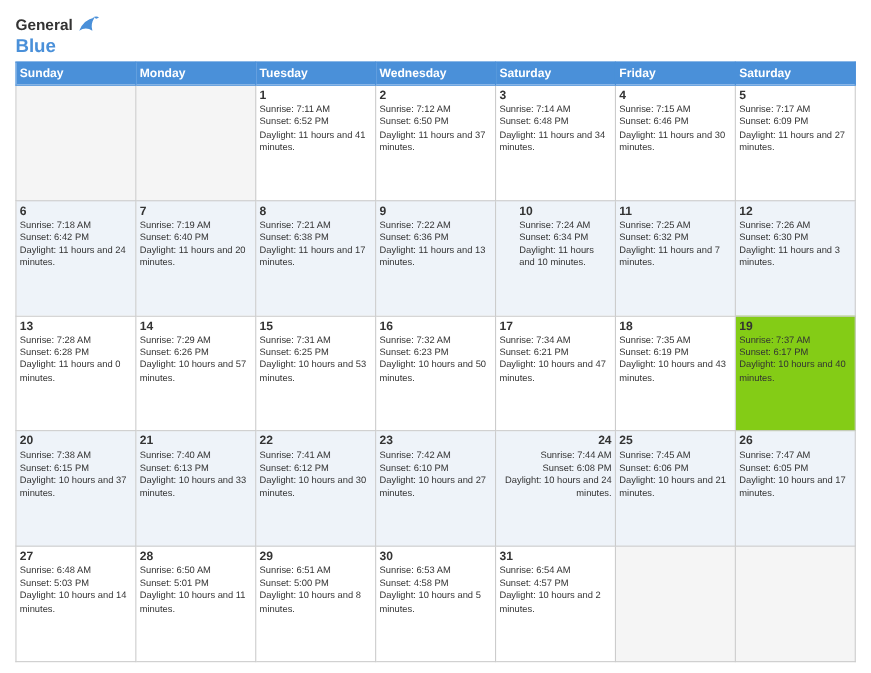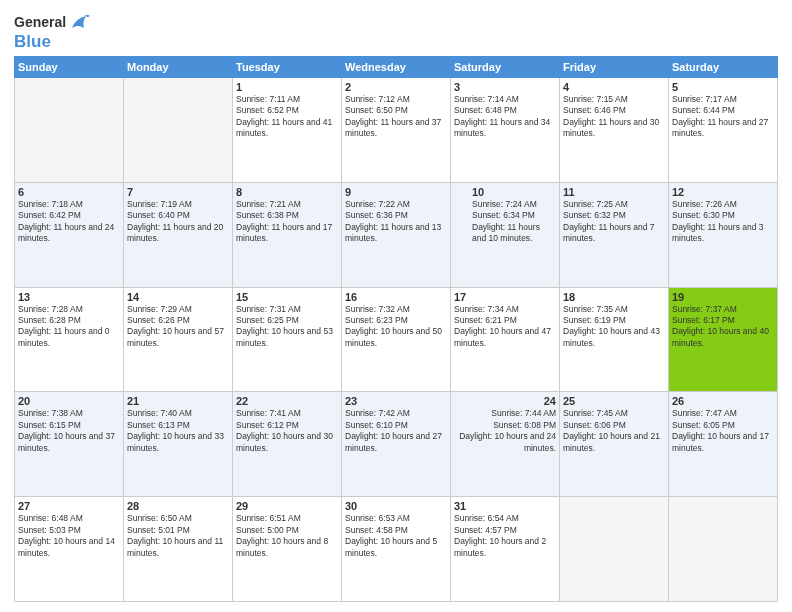--- a/index.html
+++ b/index.html
@@ -146,21 +146,21 @@
           </td>
           <td style="background: rgb(255, 255, 255);">
             <span class="day-num">4</span>
             <div class="day-info" style="white-space: pre-line;">Sunrise: 7:15 AM
 Sunset: 6:46 PM
 Daylight: 11 hours and 30 minutes.</div>
           </td>
           <td style="background: rgb(255, 255, 255);">
             <span class="day-num">5</span>
             <div class="day-info" style="white-space: pre-line;">Sunrise: 7:17 AM
-Sunset: 6:44 PM
+Sunset: 6:09 PM
 Daylight: 11 hours and 27 minutes.</div>
           </td>
         </tr>
         <tr>
           <td style="background: rgb(238, 243, 249);">
             <span class="day-num">6</span>
             <div class="day-info" style="white-space: pre-line;">Sunrise: 7:18 AM
 Sunset: 6:42 PM
 Daylight: 11 hours and 24 minutes.</div>
           </td>

